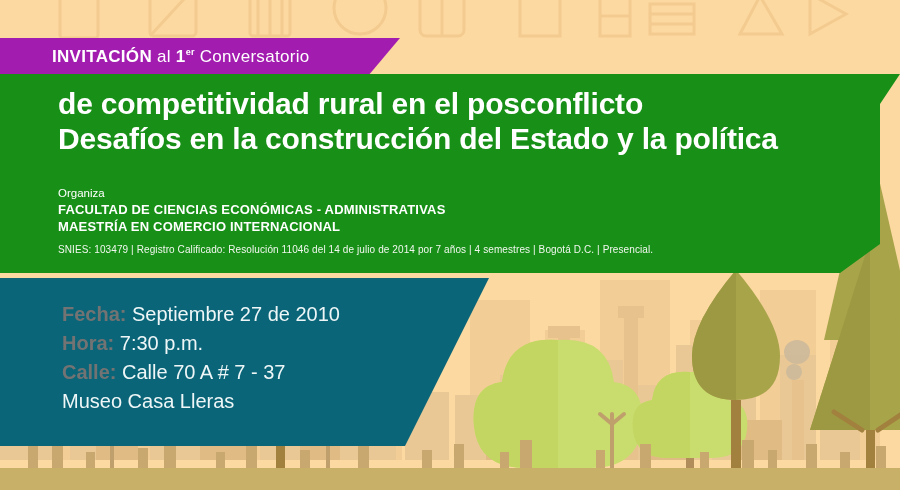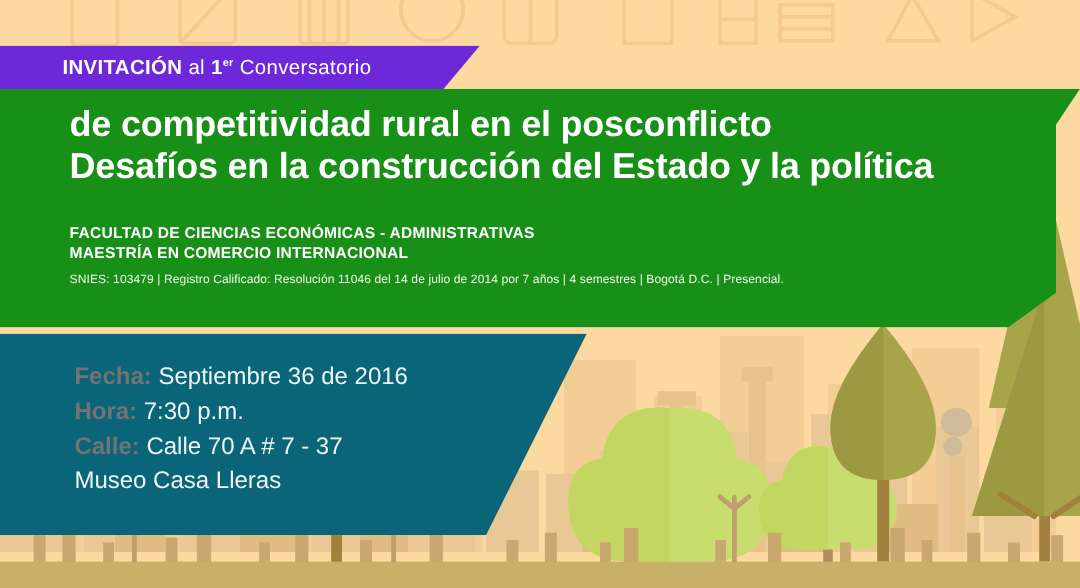--- a/index.html
+++ b/index.html
@@ -20,21 +20,21 @@
   #bg-illustration{
     position:absolute;inset:0;
     width:900px;height:490px;
   }
 
   
   #invitation-banner{
     position:absolute;
     left:0;top:38px;
     width:400px;height:38px;
-    background:#6d28d9;
+    background:#a21caf;
     clip-path:polygon(0 0, 400px 0, 368px 38px, 0 38px);
     display:flex;align-items:center;
   }
   #invitation-banner .inv-text{
     color:#ffffff;
     font-size:17px;
     letter-spacing:.3px;
     padding-left:52px;
     white-space:nowrap;
   }
@@ -275,30 +275,31 @@
   </div>
 
   <div id="green-panel"></div>
 
   <div id="title-block">
     <div class="title-line">de competitividad rural en el posconflicto</div>
     <div class="title-line">Desafíos en la construcción del Estado y la política</div>
   </div>
 
   <div id="organizer-block">
+    <div class="organiza">Organiza</div>
     <div class="program">FACULTAD DE CIENCIAS ECONÓMICAS - ADMINISTRATIVAS</div>
     <div class="program">MAESTRÍA EN COMERCIO INTERNACIONAL</div>
     <div class="snies">SNIES: 103479 | Registro Calificado: Resolución 11046 del 14 de julio de 2014 por 7 años | 4 semestres | Bogotá D.C. | Presencial.</div>
   </div>
 
   <div id="info-panel"></div>
 
   <div id="info-block">
     <div class="info-line">
-      <span class="lbl">Fecha:</span><span> Septiembre  36 de 2016</span>
+      <span class="lbl">Fecha:</span><span> Septiembre  27 de 2010</span>
     </div>
     <div class="info-line">
       <span class="lbl">Hora:</span><span> 7:30 p.m.</span>
     </div>
     <div class="info-line">
       <span class="lbl">Calle:</span><span> Calle 70 A # 7 - 37</span>
     </div>
     <div class="info-line">Museo Casa Lleras</div>
   </div>
 

